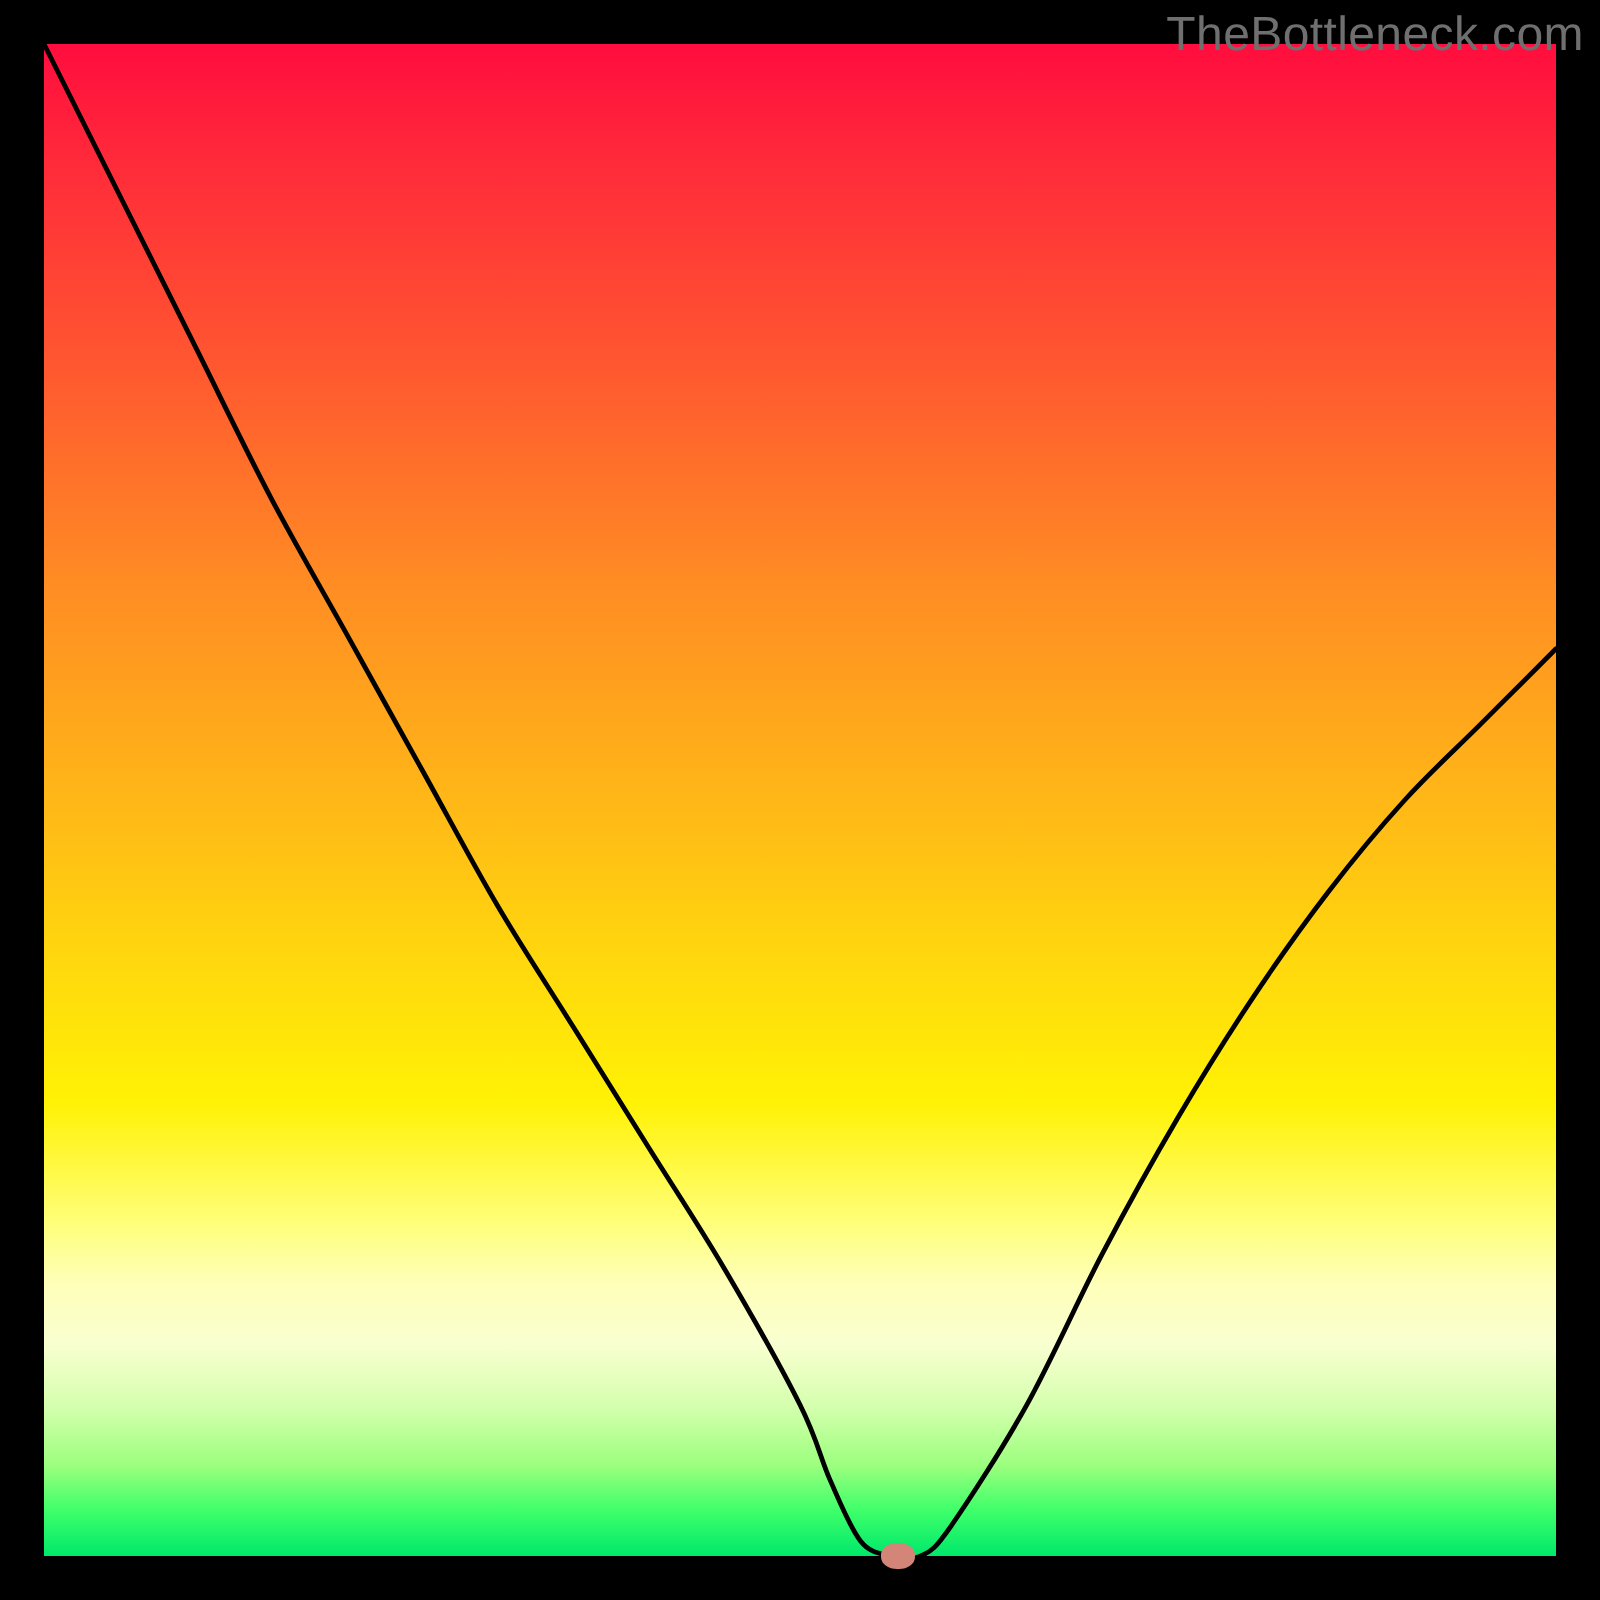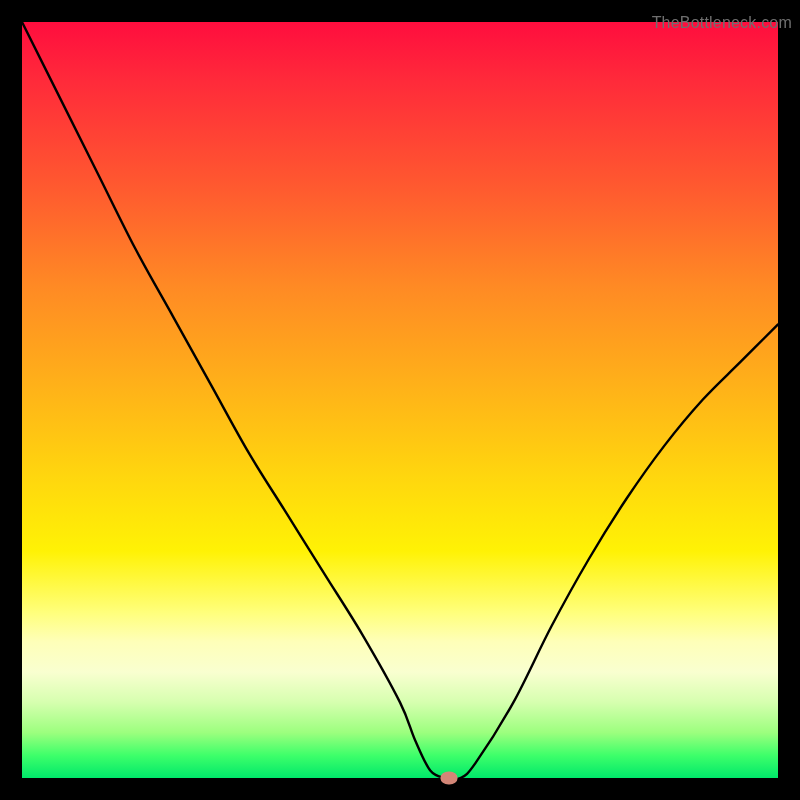--- a/index.html
+++ b/index.html
@@ -36,24 +36,24 @@
       #feffb9 82%,
       #f9ffd0 86%,
       #d6ffaf 90%,
       #9cff7e 94%,
       #3eff6a 97%,
       #00e86a 100%
     );
   }
   .watermark {
     position: absolute;
-    top: 14px;
+    top: 4px;
     right: 8px;
     color: #6f6f6f;
-    font-size: 16px;
+    font-size: 24px;
     letter-spacing: 0.2px;
     user-select: none;
   }
   svg.curve {
     position: absolute;
     left: 0;
     top: 0;
     width: 756px;
     height: 756px;
     overflow: visible;

